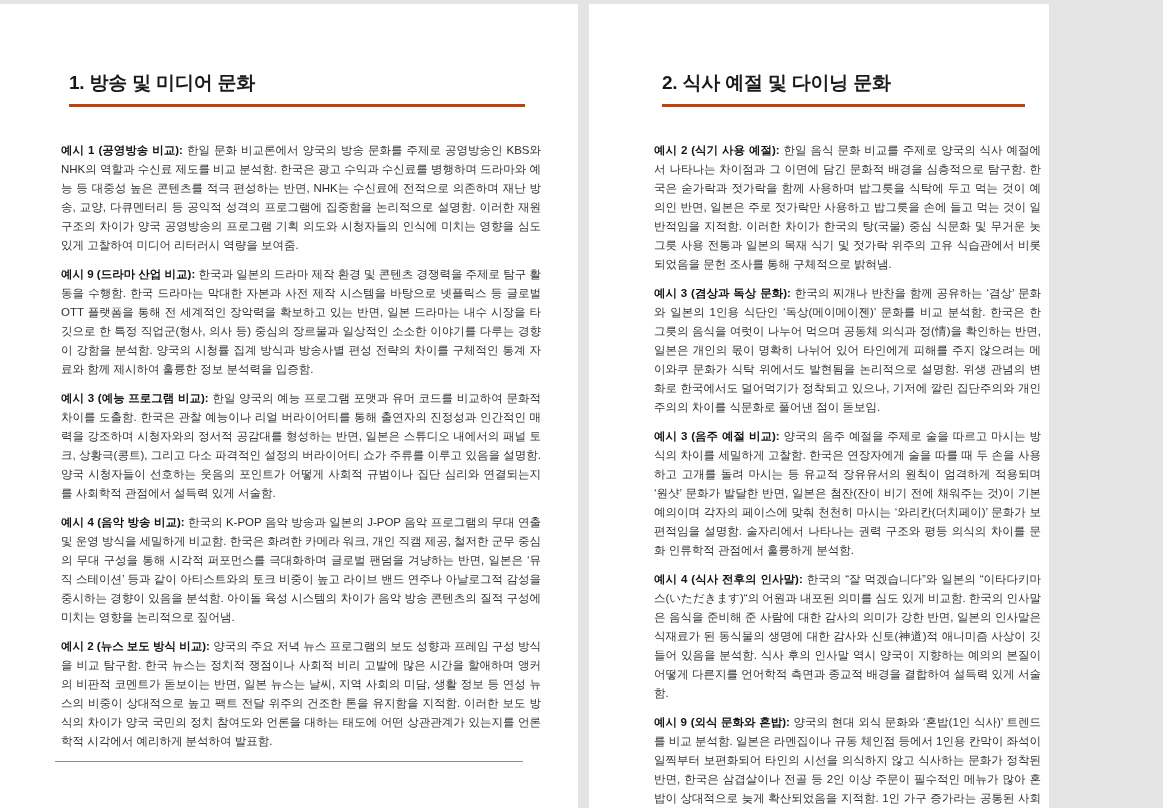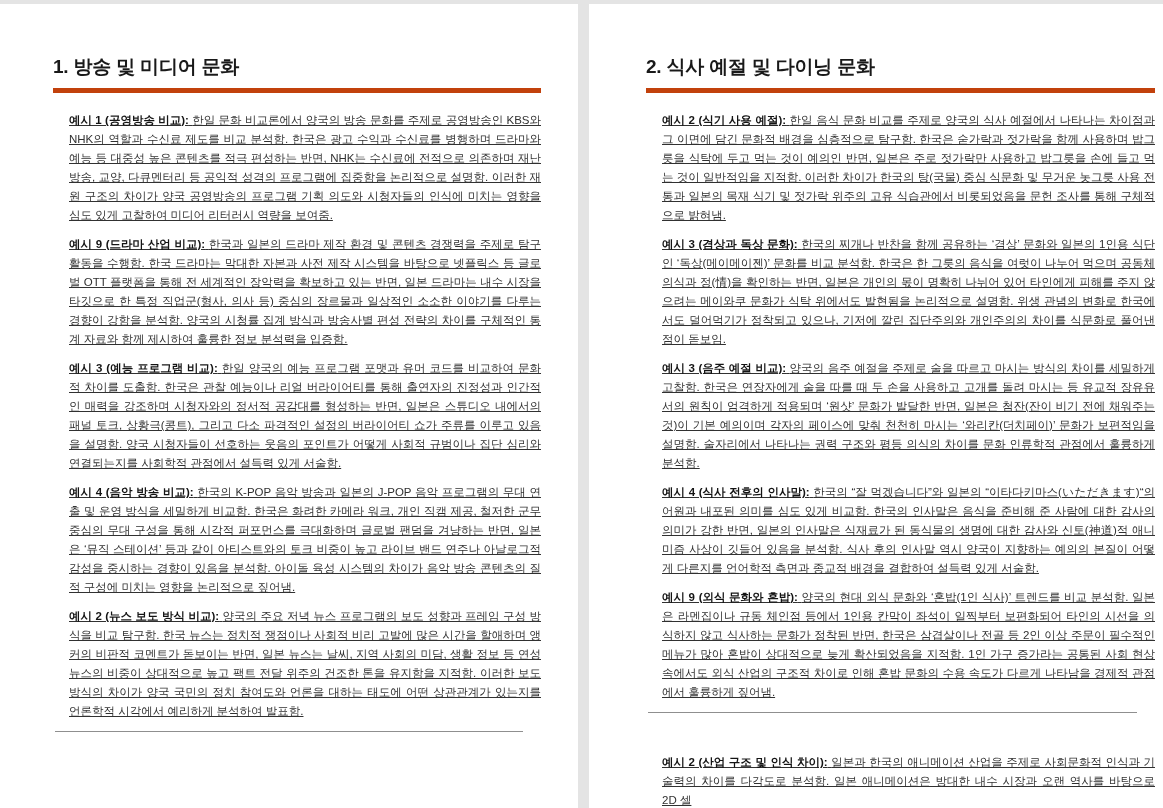--- a/index.html
+++ b/index.html
@@ -10,42 +10,41 @@
     overflow: hidden;
   }
   .canvas { position: relative; width: 1163px; height: 808px; }
   .page {
     position: absolute; top: 4px; height: 804px;
     background: #ffffff;
     box-sizing: border-box;
     overflow: hidden;
   }
   .page-left  { left: 0;     width: 578px; padding: 50px 37px 0 53px; }
-  .page-right { left: 589px; width: 574px; padding: 50px 8px 0 57px; }
+  .page-right { left: 589px; width: 460px; padding: 50px 8px 0 57px; }
 
   .doc-section + .doc-section { margin-top: 22px; }
 
   .section-title {
-    margin: 0;
+    margin: 16px;
     font-size: 19px;
     line-height: 26px;
     font-weight: 700;
     color: #191919;
     letter-spacing: -0.2px;
     padding-bottom: 8px;
-    border-bottom: 5px solid #c2410c;
+    border-bottom: 3px solid #c2410c;
   }
   .paragraphs { padding-top: 18px; }
   .doc-paragraph {
-    margin: 0 0 10px 16px;
+    margin: 0 0 10px 8px;
     font-size: 11.5px;
     line-height: 19px;
     color: #313131;
     text-align: justify;
-    text-decoration: underline;
   }
   .para-label { font-weight: 700; color: #141414; }
   .section-divider {
     border: none;
     border-top: 1px solid #8f8f8f;
     margin: 8px 18px 0 2px;
     height: 0;
   }
 </style>
 </head>

